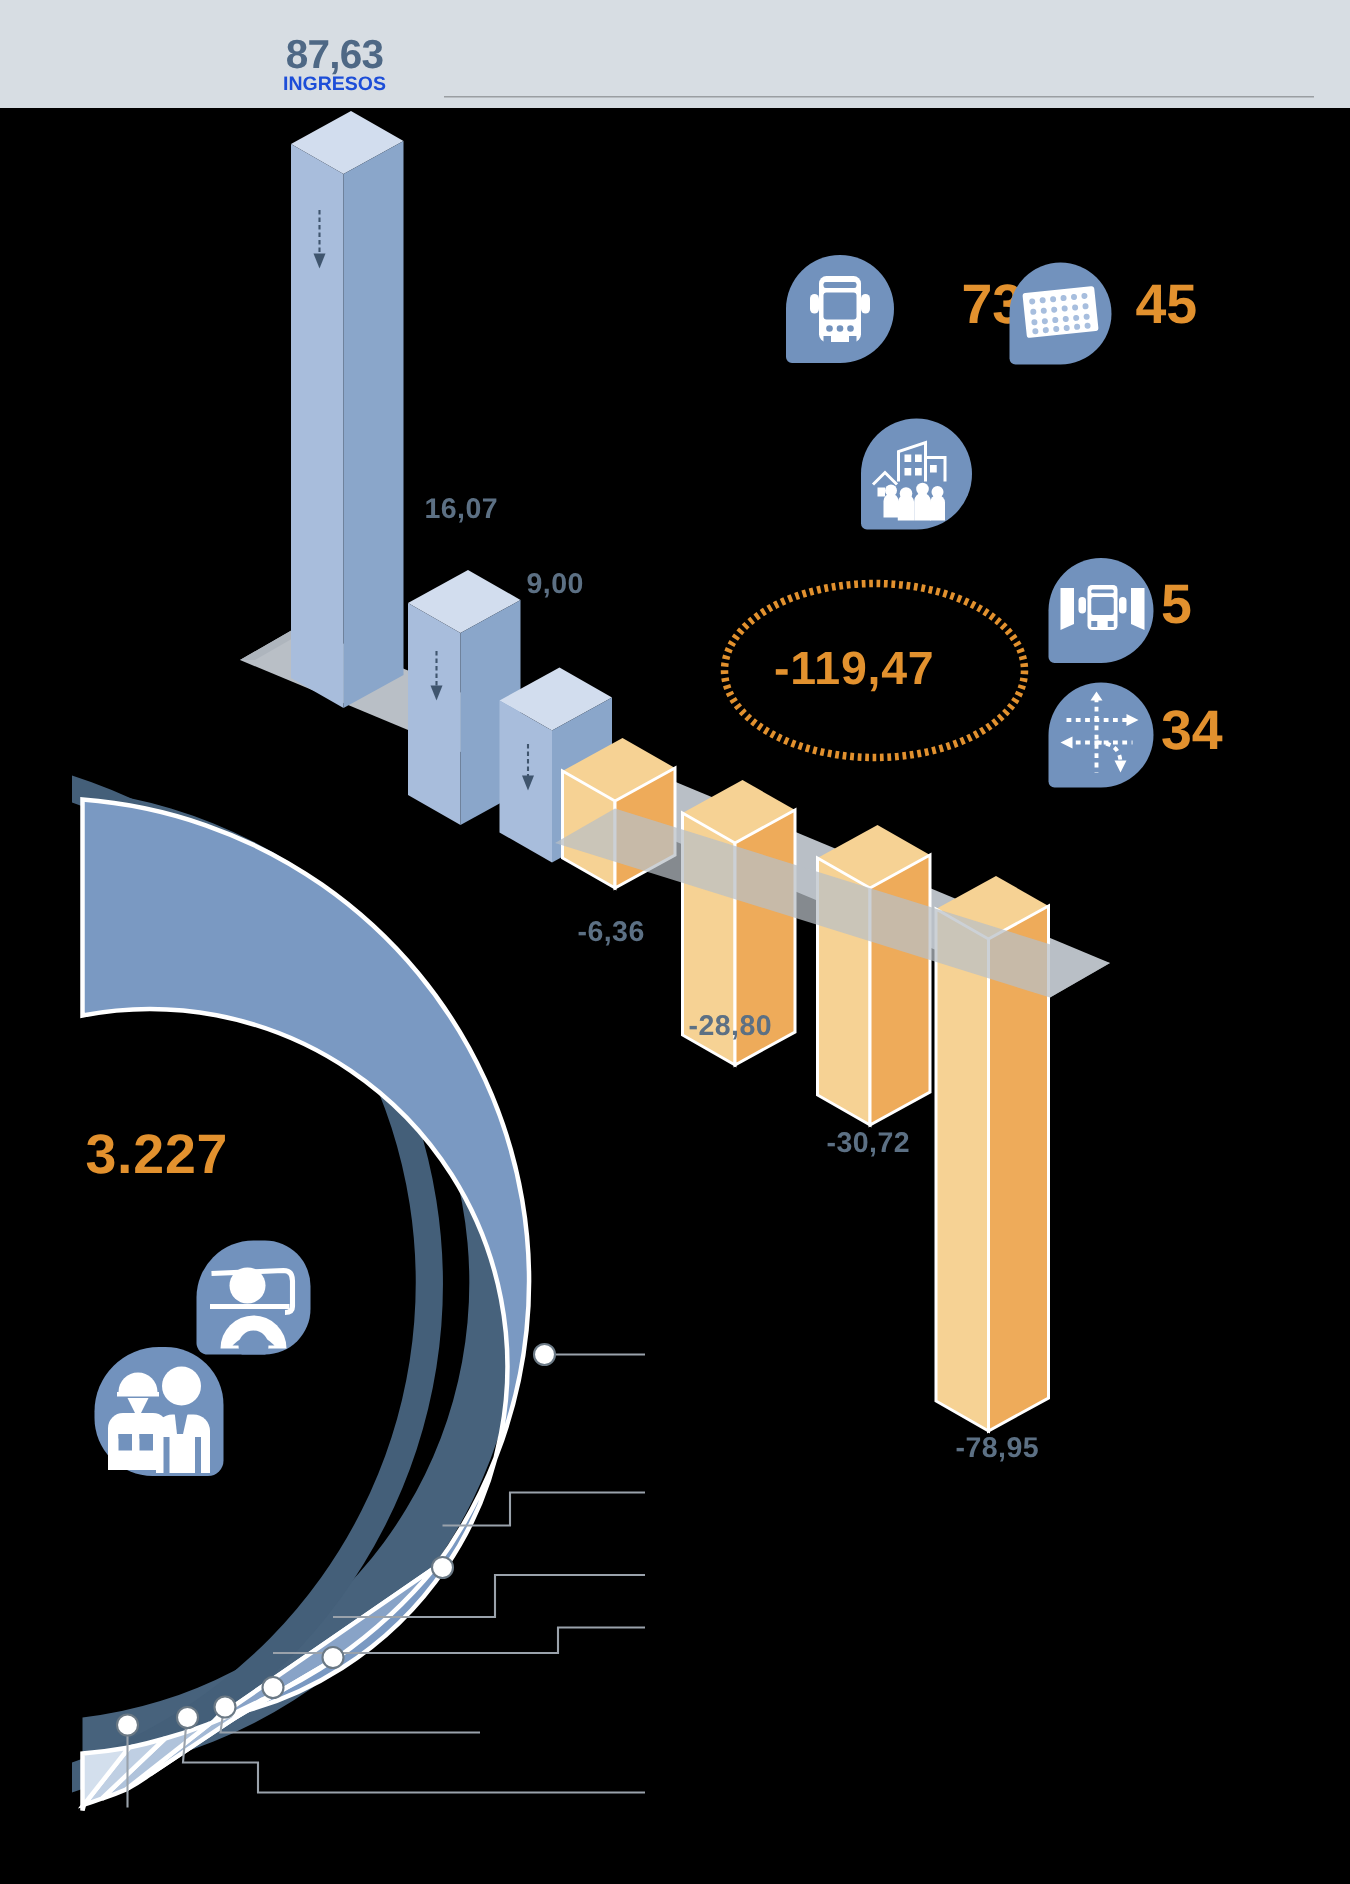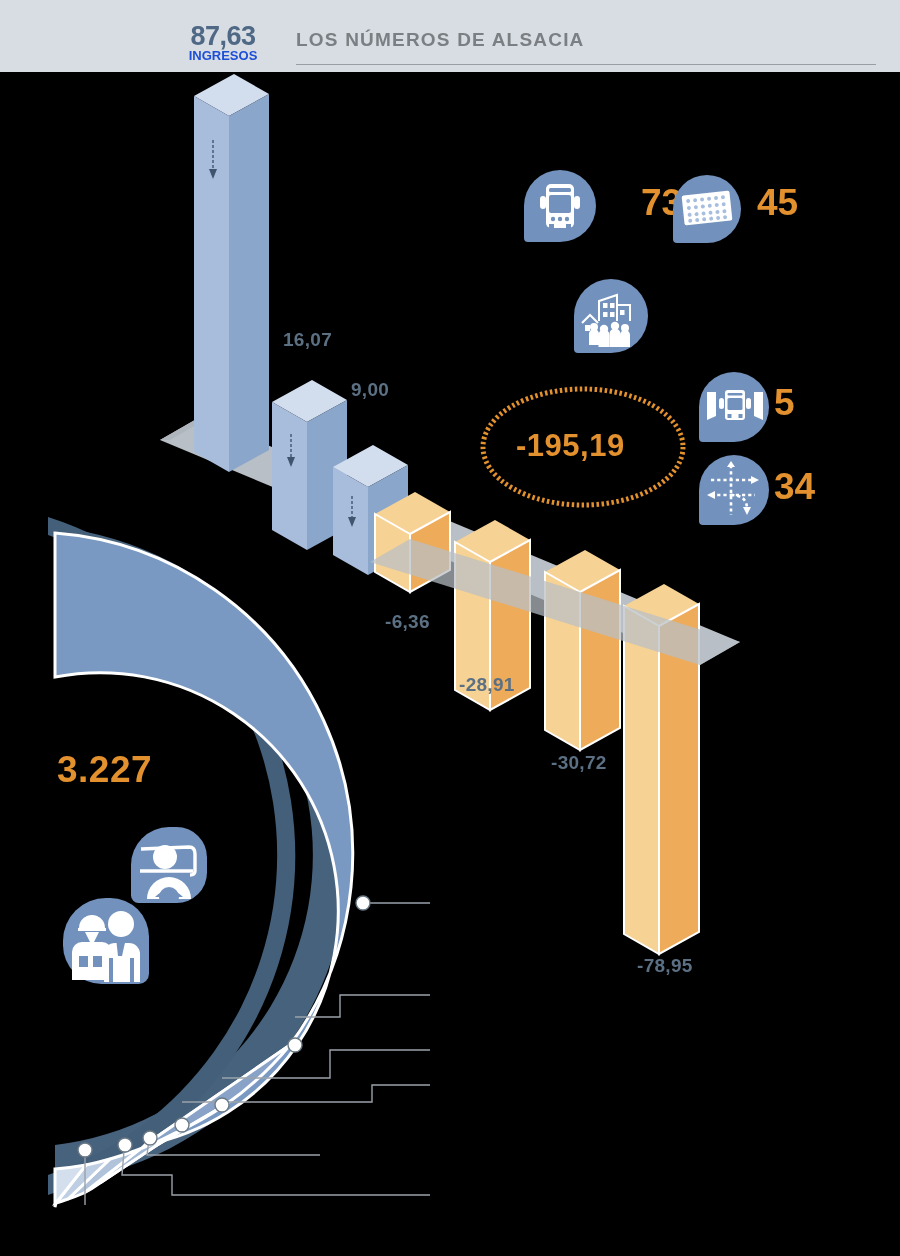--- a/index.html
+++ b/index.html
@@ -28,21 +28,20 @@
 </head>
 <body>
 
 <div id="stage">
 
   <div id="header">
     <div id="kpi-ingresos">
       <div class="v">87,63</div>
       <div class="l">INGRESOS</div>
     </div>
-    <div id="title">LOS NÚMEROS DE ALSACIA</div>
     <div id="title-rule"></div>
   </div>
 
   <svg width="900" height="1000" viewBox="0 0 900 1000" style="position:absolute;left:0;top:72px;">
     <defs>
       <linearGradient id="slabg" x1="0" y1="0" x2="1" y2="0">
         <stop offset="0" stop-color="#b3bac2"></stop>
           <stop offset="1" stop-color="#c2c8ce"></stop>
       </linearGradient>
     </defs>
@@ -101,28 +100,28 @@
     </g>
 
     <g opacity="0.72">
       <polygon points="370,490 410,467 740,570 700,593" fill="#b9bfc6"></polygon>
     </g>
   </svg>
 
   <div class="val-label" style="left:283px;top:329px;">16,07</div>
   <div class="val-label" style="left:351px;top:379px;">9,00</div>
   <div class="val-label" style="left:385px;top:591px;margin-top:20px;">-6,36</div>
-  <div class="val-label" style="left:459px;top:674px;">-28,91</div>
+  <div class="val-label" style="left:459px;top:674px;">-28,80</div>
   <div class="val-label" style="left:551px;top:752px;">-30,72</div>
   <div class="val-label" style="left:637px;top:955px;">-78,95</div>
 
   <svg width="220" height="130" style="position:absolute;left:478px;top:382px;">
     <ellipse cx="105" cy="65" rx="100" ry="58" fill="none" stroke="#e2912e" stroke-width="5" stroke-dasharray="2.5,2.5" stroke-linecap="butt"></ellipse>
   </svg>
-  <div class="big-orange" style="left:516px;top:428px;font-size:31px;letter-spacing:.5px;">-195,19</div>
+  <div class="big-orange" style="left:516px;top:428px;font-size:31px;letter-spacing:.5px;">-119,47</div>
 
   <div class="icon-badge" style="left:524px;top:170px;width:72px;height:72px;">
     <svg width="72" height="72" viewBox="0 0 72 72">
       <g fill="#ffffff">
         <rect x="22" y="14" width="28" height="44" rx="5"></rect>
         <rect x="16" y="26" width="6" height="13" rx="3"></rect>
         <rect x="50" y="26" width="6" height="13" rx="3"></rect>
       </g>
       <g fill="#7292bd">
         <rect x="25" y="18" width="22" height="4" rx="1.5"></rect>

